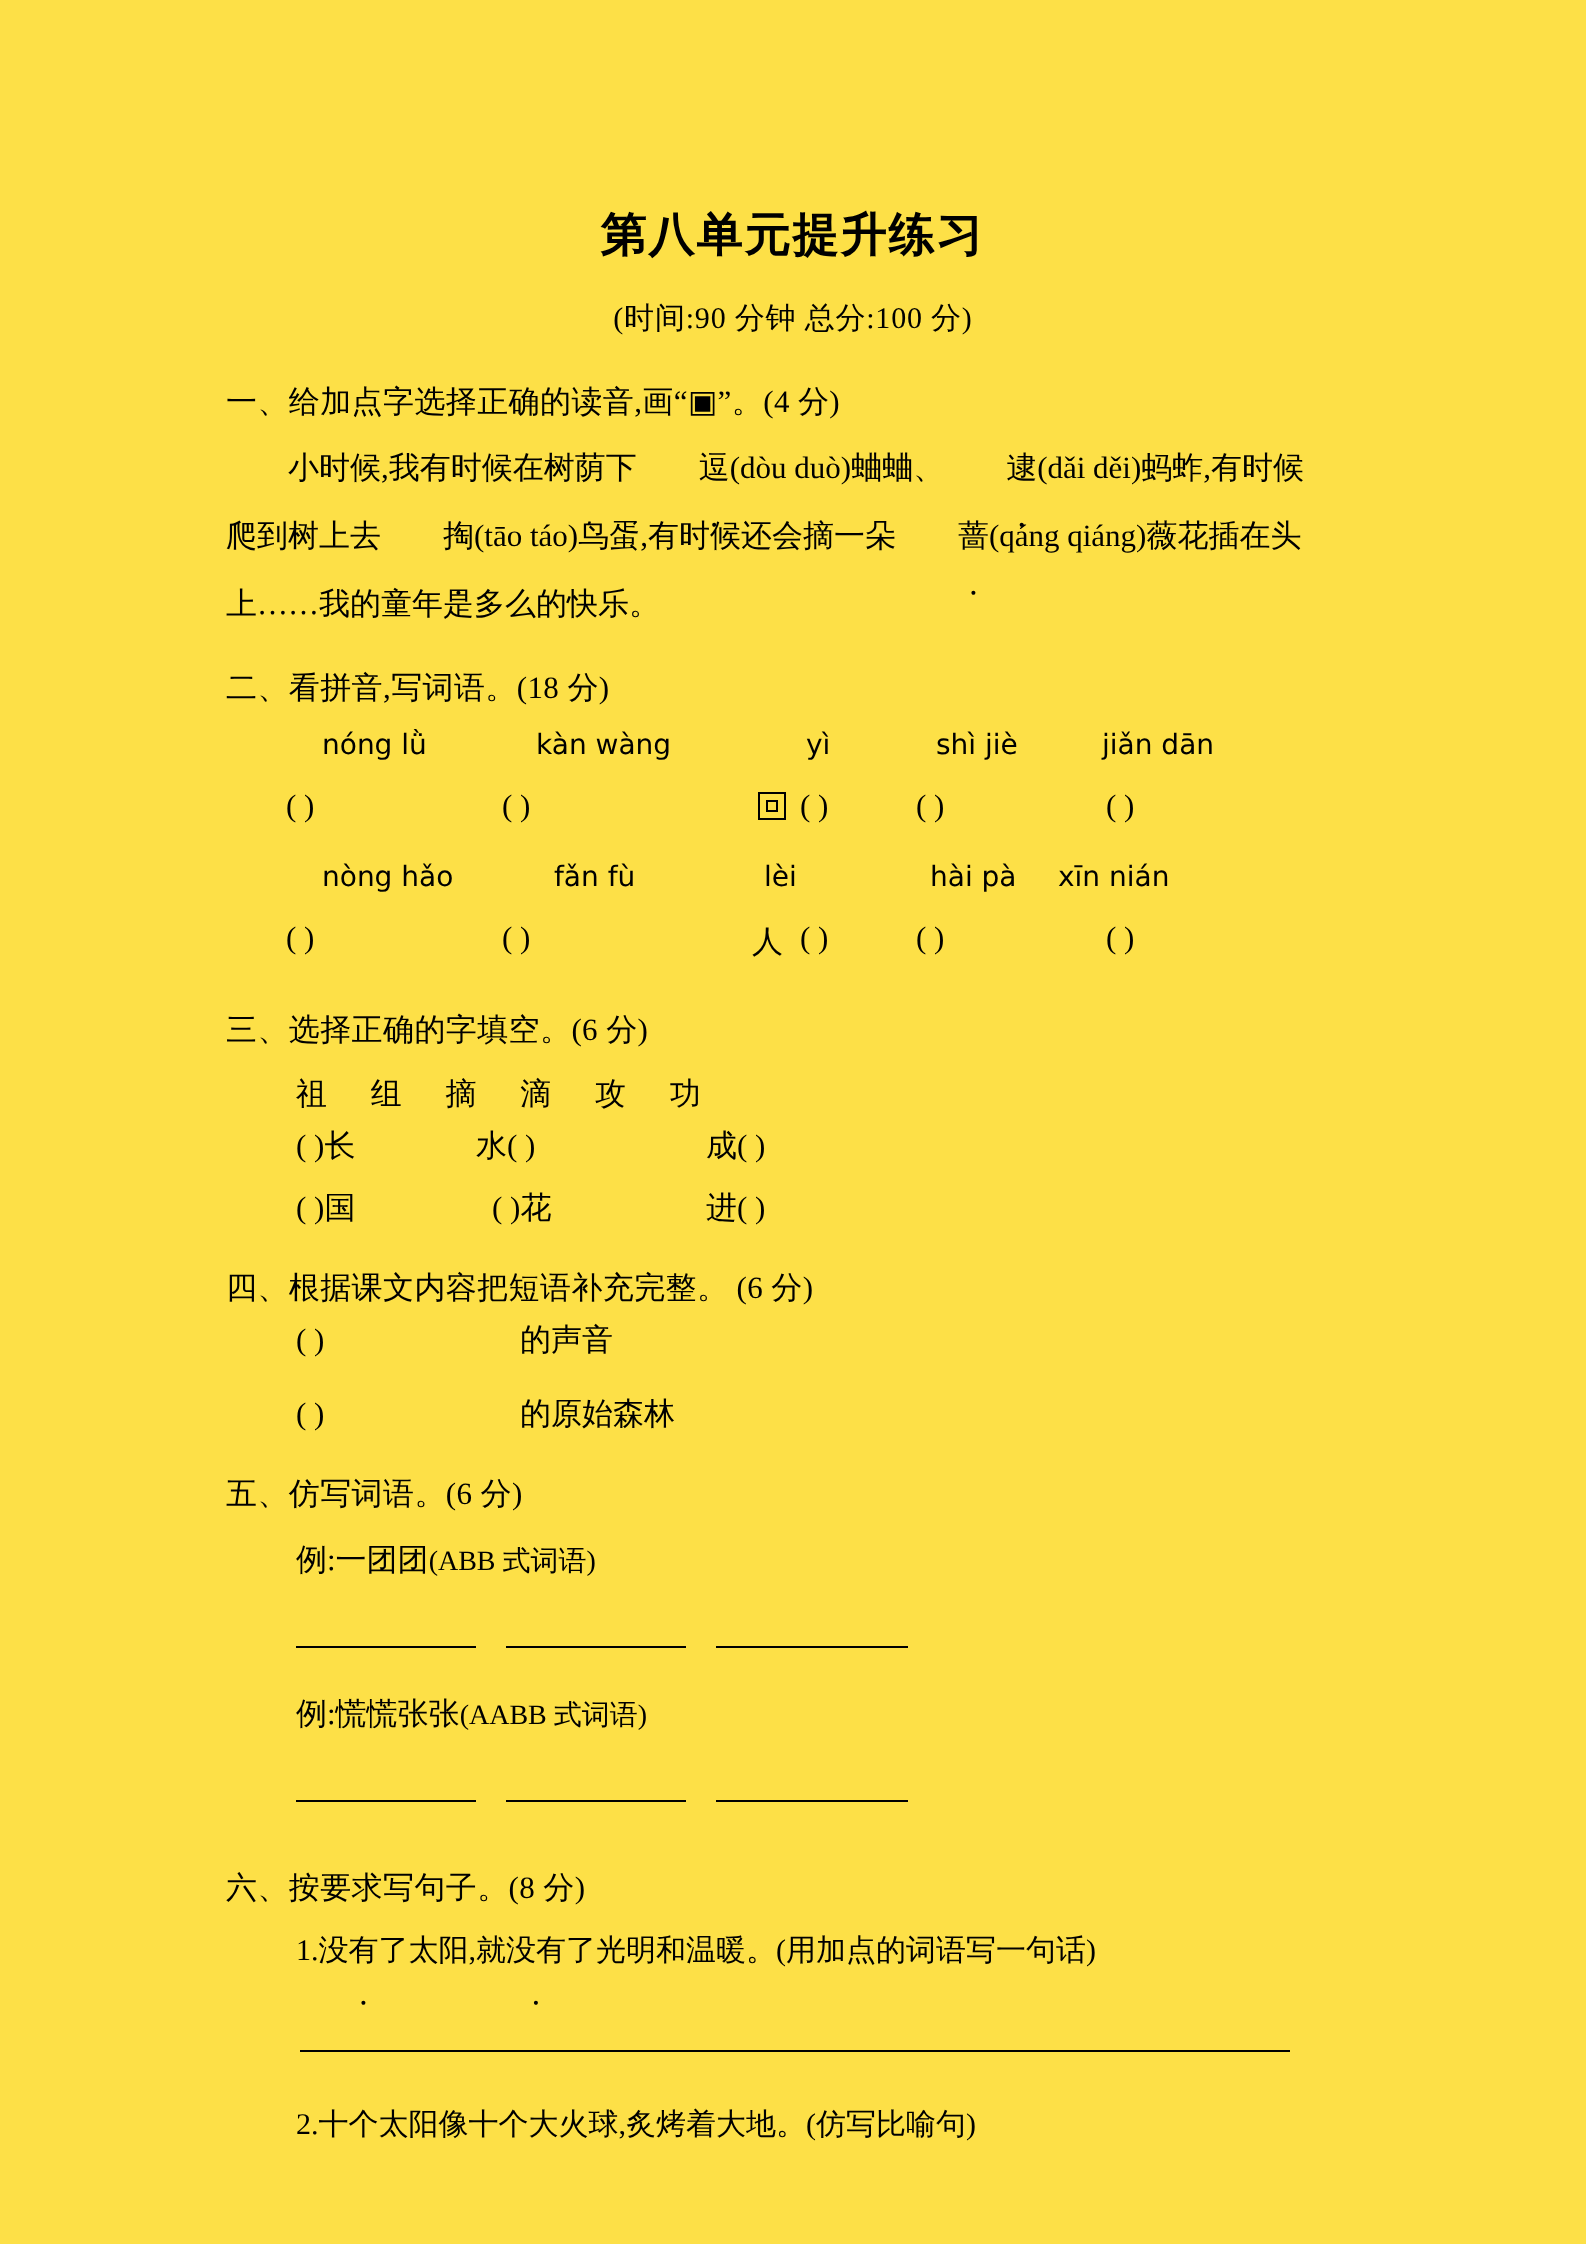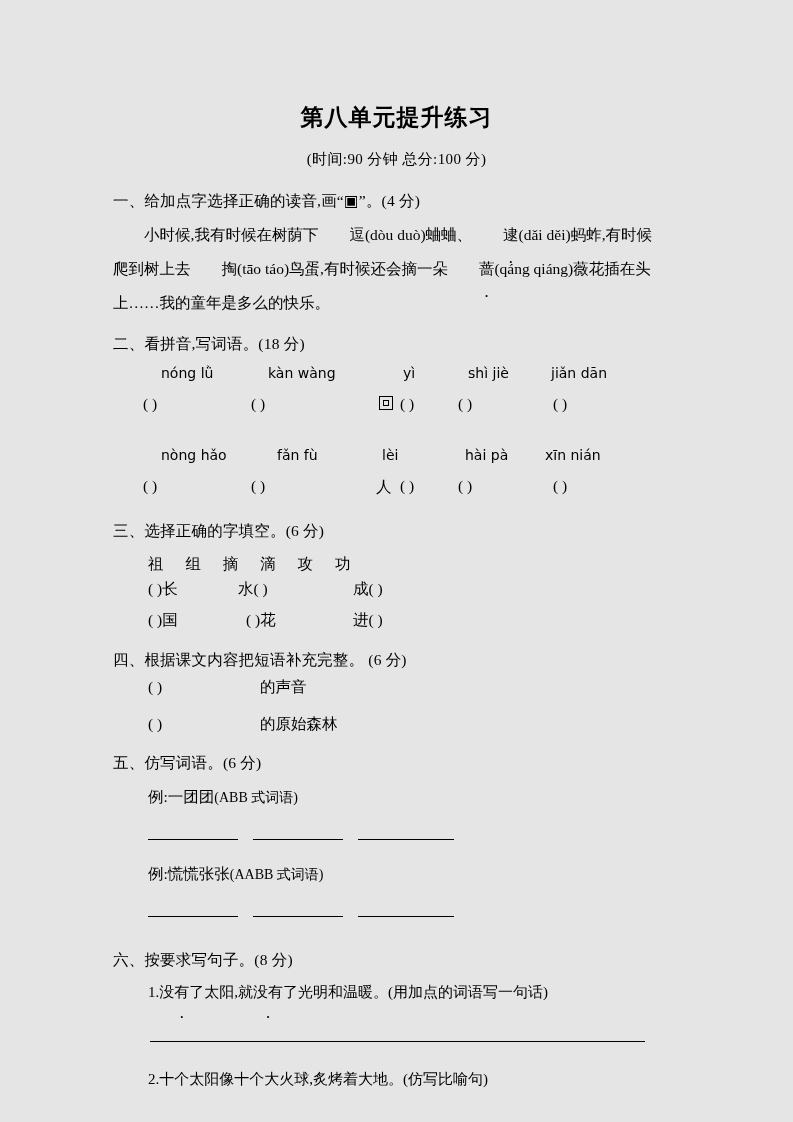--- a/index.html
+++ b/index.html
@@ -13,21 +13,21 @@
     position: relative;
     font-family: "Liberation Serif", "DejaVu Serif", serif;
     color: #000000;
     overflow: hidden;
   }
   .page {
     position: absolute;
     left: 0; top: 0;
     width: 793px;
     height: 1122px;
-    background: #e5e5e5;
+    background: #fde047;
   }
 
   
   .title {
     text-align: center;
     font-size: 23px;
     font-weight: bold;
     letter-spacing: 1px;
     margin-top: 104px;
     line-height: 1.2;
@@ -196,26 +196,26 @@
   </div>
   <div class="brrow">
     <span style="left:30px;">(          )</span>
     <span style="left:138px;">(              )</span>
     <span style="left:266px;"><i class="boxglyph"></i></span>
     <span style="left:287px;">(    )</span>
     <span style="left:345px;">(          )</span>
     <span style="left:440px;">(          )</span>
   </div>
 
-  <div class="pyrow" style="margin-top:20px;">
+  <div class="pyrow" style="margin-top:4px;">
     <span style="left:48px;">nòng hǎo</span>
     <span style="left:164px;">fǎn fù</span>
     <span style="left:269px;">lèi</span>
     <span style="left:352px;">hài pà</span>
-    <span style="left:432px;text-align:center;">xīn nián</span>
+    <span style="left:416px;text-align:center;">xīn nián</span>
   </div>
   <div class="brrow">
     <span style="left:30px;">(          )</span>
     <span style="left:138px;">(              )</span>
     <span style="left:263px;">人</span>
     <span style="left:287px;">(    )</span>
     <span style="left:345px;">(          )</span>
     <span style="left:440px;">(          )</span>
   </div>
 

